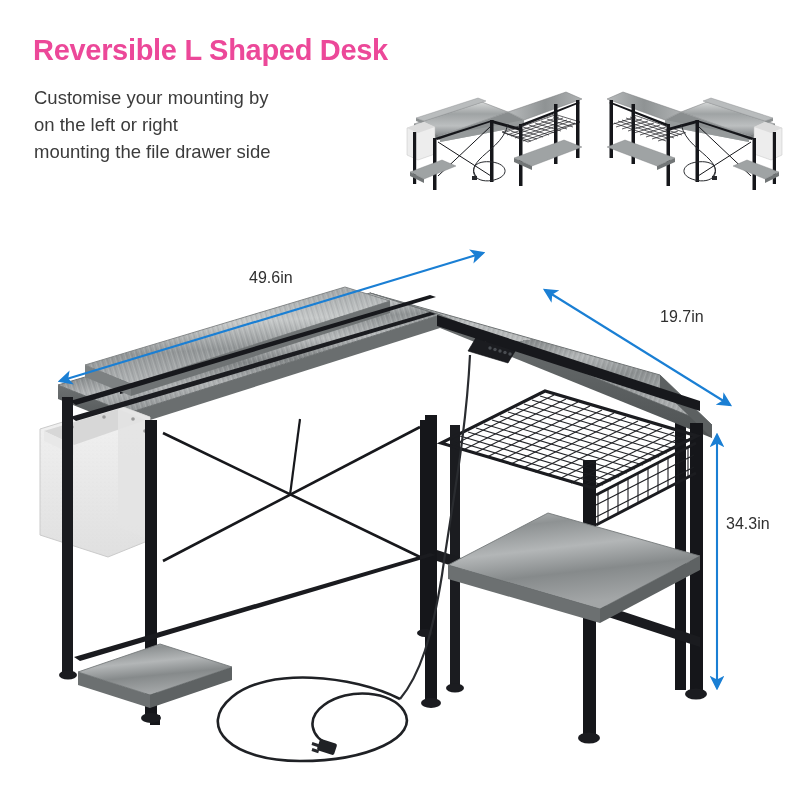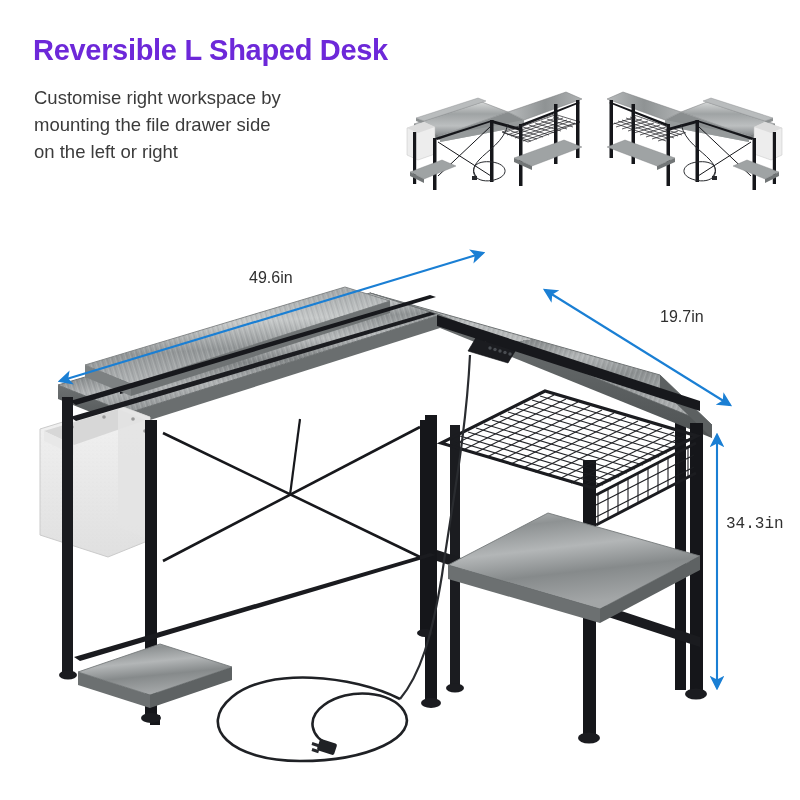--- a/index.html
+++ b/index.html
@@ -10,21 +10,21 @@
     font-family:"Liberation Sans", sans-serif;
     overflow:hidden;
     position:relative;
   }
   #page{position:absolute;inset:0;background:#fff;}
 
   
   .headline{
     position:absolute;left:33px;top:34px;
     font-size:29px;font-weight:bold;
-    color:#6d28d9;
+    color:#ec4899;
     letter-spacing:-0.3px;
     white-space:nowrap;
   }
   .subcopy{
     position:absolute;left:34px;top:84px;width:330px;
     font-size:18.5px;line-height:27px;
     color:#3b3b3b;
   }
   .subcopy div{white-space:nowrap;}
 
@@ -40,33 +40,33 @@
   .stage svg{display:block;width:800px;height:595px;}
 
   
   .dim{
     position:absolute;
     font-size:16px;color:#2f2f2f;
     white-space:nowrap;
   }
   .dim.w{left:249px;top:269px;}
   .dim.d{left:660px;top:308px;}
-  .dim.h{left:726px;top:515px;font-family:Liberation Mono, monospace;}
+  .dim.h{left:726px;top:515px;}
 </style>
 </head>
 <body>
 
 <div id="page">
 
   <div class="headline">Reversible L Shaped Desk</div>
 
   <div class="subcopy">
-    <div>Customise right workspace by</div>
+    <div>Customise your mounting by</div>
+    <div>on the left or right</div>
     <div>mounting the file drawer side</div>
-    <div>on the left or right</div>
   </div>
 
   <div class="thumbs">
 
     <div class="thumb left">
       <svg viewBox="0 0 185 120" xmlns="http://www.w3.org/2000/svg">
         <defs>
           <linearGradient id="tw1" x1="0" y1="0" x2="0" y2="1">
             <stop offset="0" stop-color="#d5d7d7"></stop>
               <stop offset=".35" stop-color="#9fa3a4"></stop>

